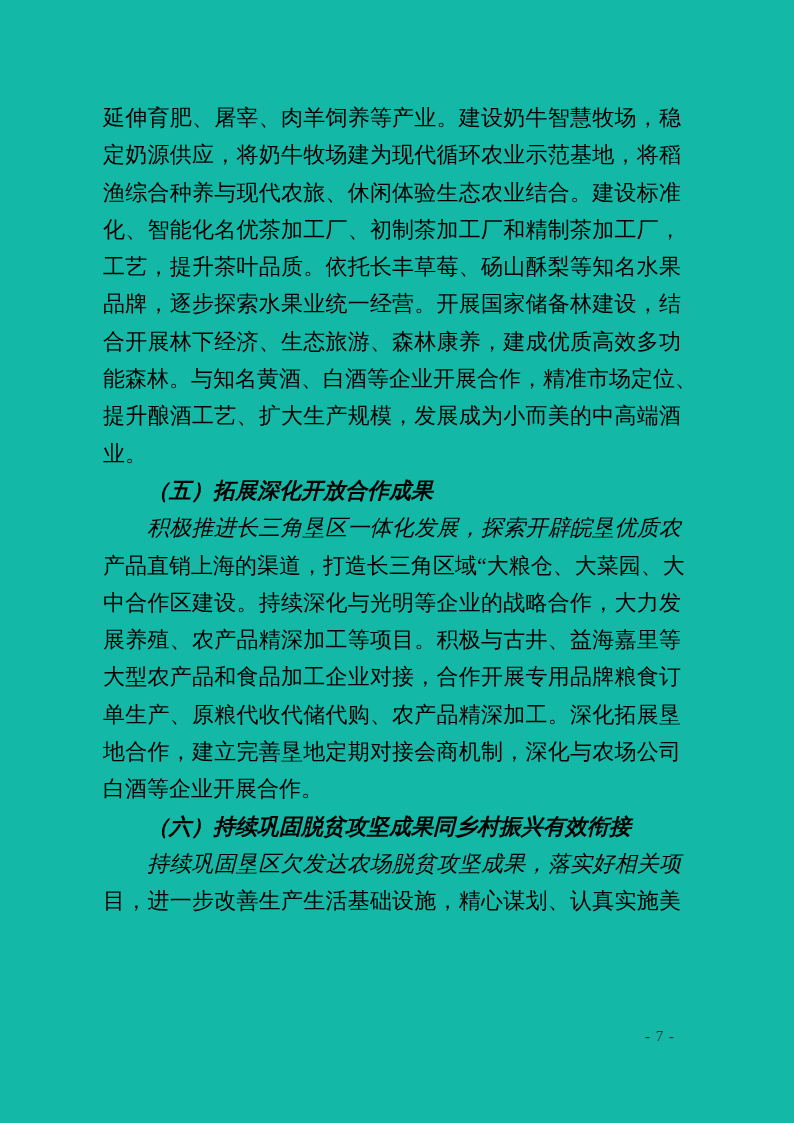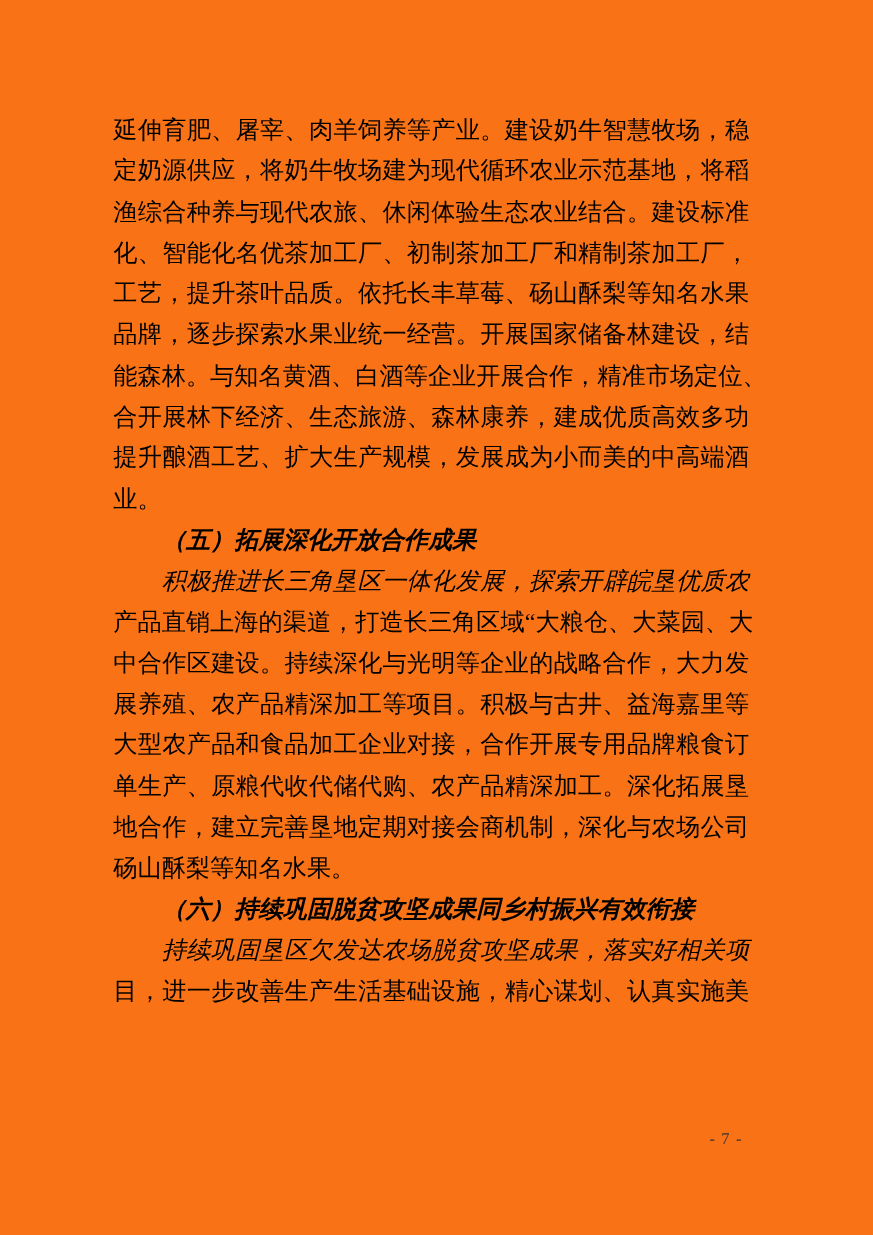--- a/index.html
+++ b/index.html
@@ -4,21 +4,21 @@
 <style>
   html, body {
     margin: 0;
     padding: 0;
     background: #ffffff;
   }
   .page {
     position: relative;
     width: 794px;
     height: 1123px;
-    background: #f97316;
+    background: #14b8a6;
     color: #000000;
     font-family: "Liberation Serif", "DejaVu Serif", serif;
     overflow: hidden;
   }
   .text-block {
     position: absolute;
     left: 103px;
     top: 99px;
     width: 578px;
   }
@@ -63,35 +63,35 @@
 
 <div class="page">
   <div class="text-block">
 
     <div class="line">延伸育肥、屠宰、肉羊饲养等产业。建设奶牛智慧牧场，稳</div>
     <div class="line">定奶源供应，将奶牛牧场建为现代循环农业示范基地，将稻</div>
     <div class="line">渔综合种养与现代农旅、休闲体验生态农业结合。建设标准</div>
     <div class="line">化、智能化名优茶加工厂、初制茶加工厂和精制茶加工厂，</div>
     <div class="line">工艺，提升茶叶品质。依托长丰草莓、砀山酥梨等知名水果</div>
     <div class="line">品牌，逐步探索水果业统一经营。开展国家储备林建设，结</div>
+    <div class="line">合开展林下经济、生态旅游、森林康养，建成优质高效多功</div>
     <div class="line">能森林。与知名黄酒、白酒等企业开展合作，精准市场定位、</div>
-    <div class="line">合开展林下经济、生态旅游、森林康养，建成优质高效多功</div>
     <div class="line">提升酿酒工艺、扩大生产规模，发展成为小而美的中高端酒</div>
     <div class="line no-just">业。</div>
 
     <div class="line heading">（五）拓展深化开放合作成果</div>
 
     <div class="line indent">积极推进长三角垦区一体化发展，探索开辟皖垦优质农</div>
     <div class="line">产品直销上海的渠道，打造长三角区域“大粮仓、大菜园、大</div>
     <div class="line">中合作区建设。持续深化与光明等企业的战略合作，大力发</div>
     <div class="line">展养殖、农产品精深加工等项目。积极与古井、益海嘉里等</div>
     <div class="line">大型农产品和食品加工企业对接，合作开展专用品牌粮食订</div>
     <div class="line">单生产、原粮代收代储代购、农产品精深加工。深化拓展垦</div>
     <div class="line">地合作，建立完善垦地定期对接会商机制，深化与农场公司</div>
-    <div class="line no-just">砀山酥梨等知名水果。</div>
+    <div class="line no-just">白酒等企业开展合作。</div>
 
     <div class="line heading">（六）持续巩固脱贫攻坚成果同乡村振兴有效衔接</div>
 
     <div class="line indent">持续巩固垦区欠发达农场脱贫攻坚成果，落实好相关项</div>
     <div class="line">目，进一步改善生产生活基础设施，精心谋划、认真实施美</div>
 
   </div>
 
   <div class="page-number">- 7 -</div>
 </div>

